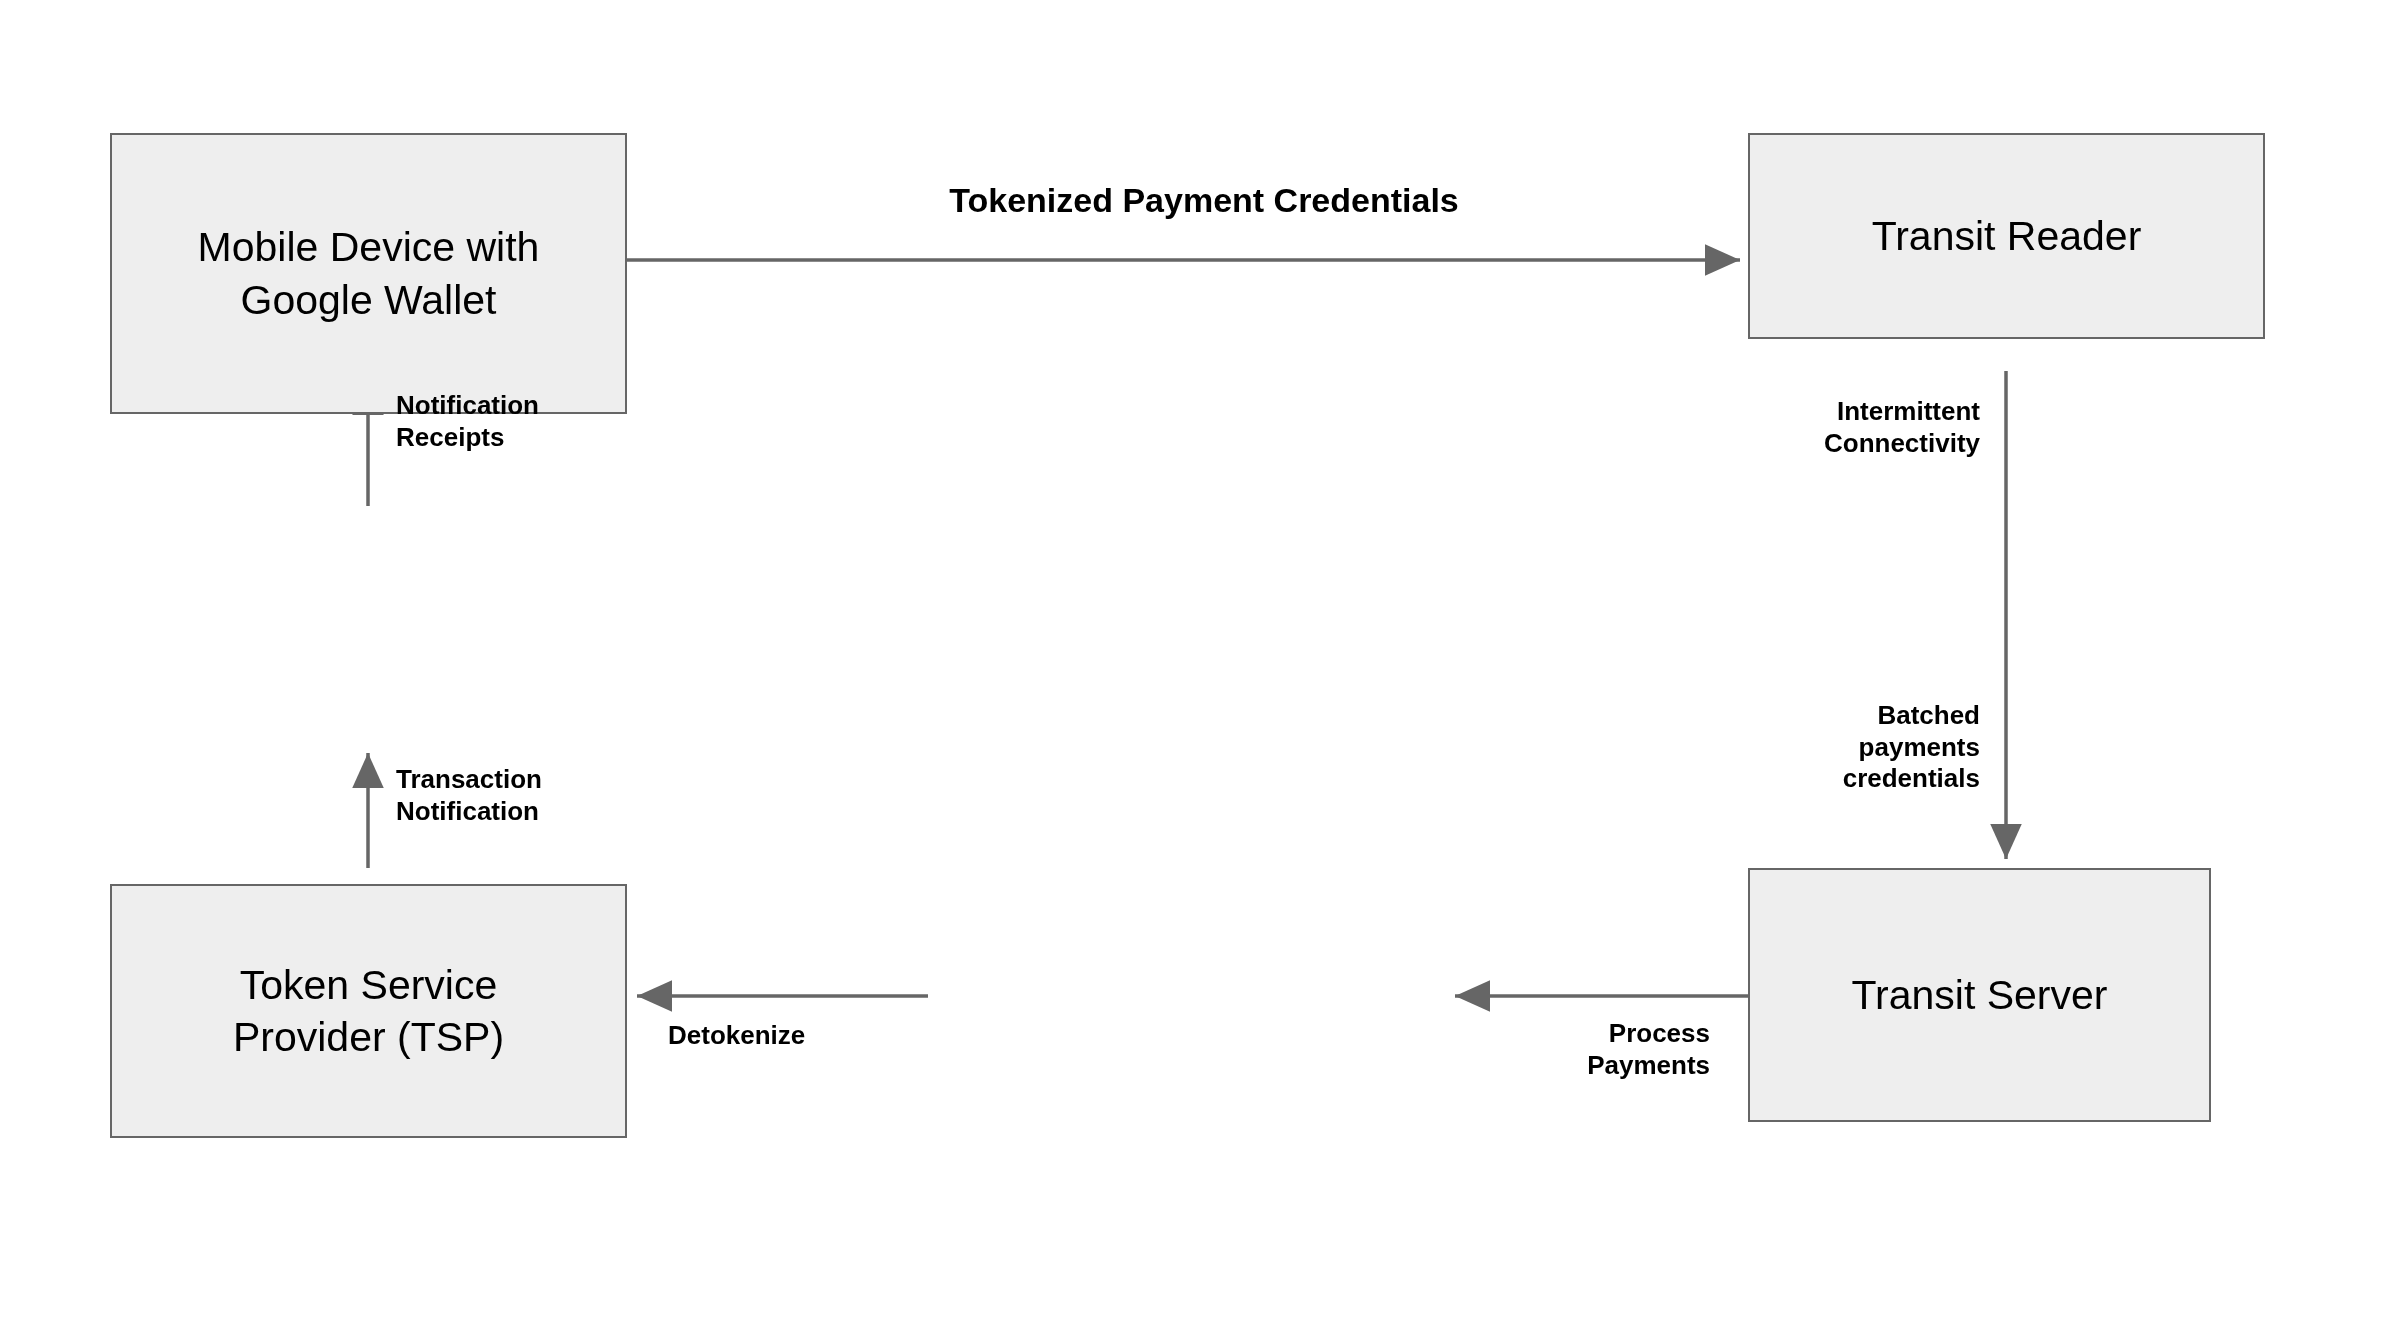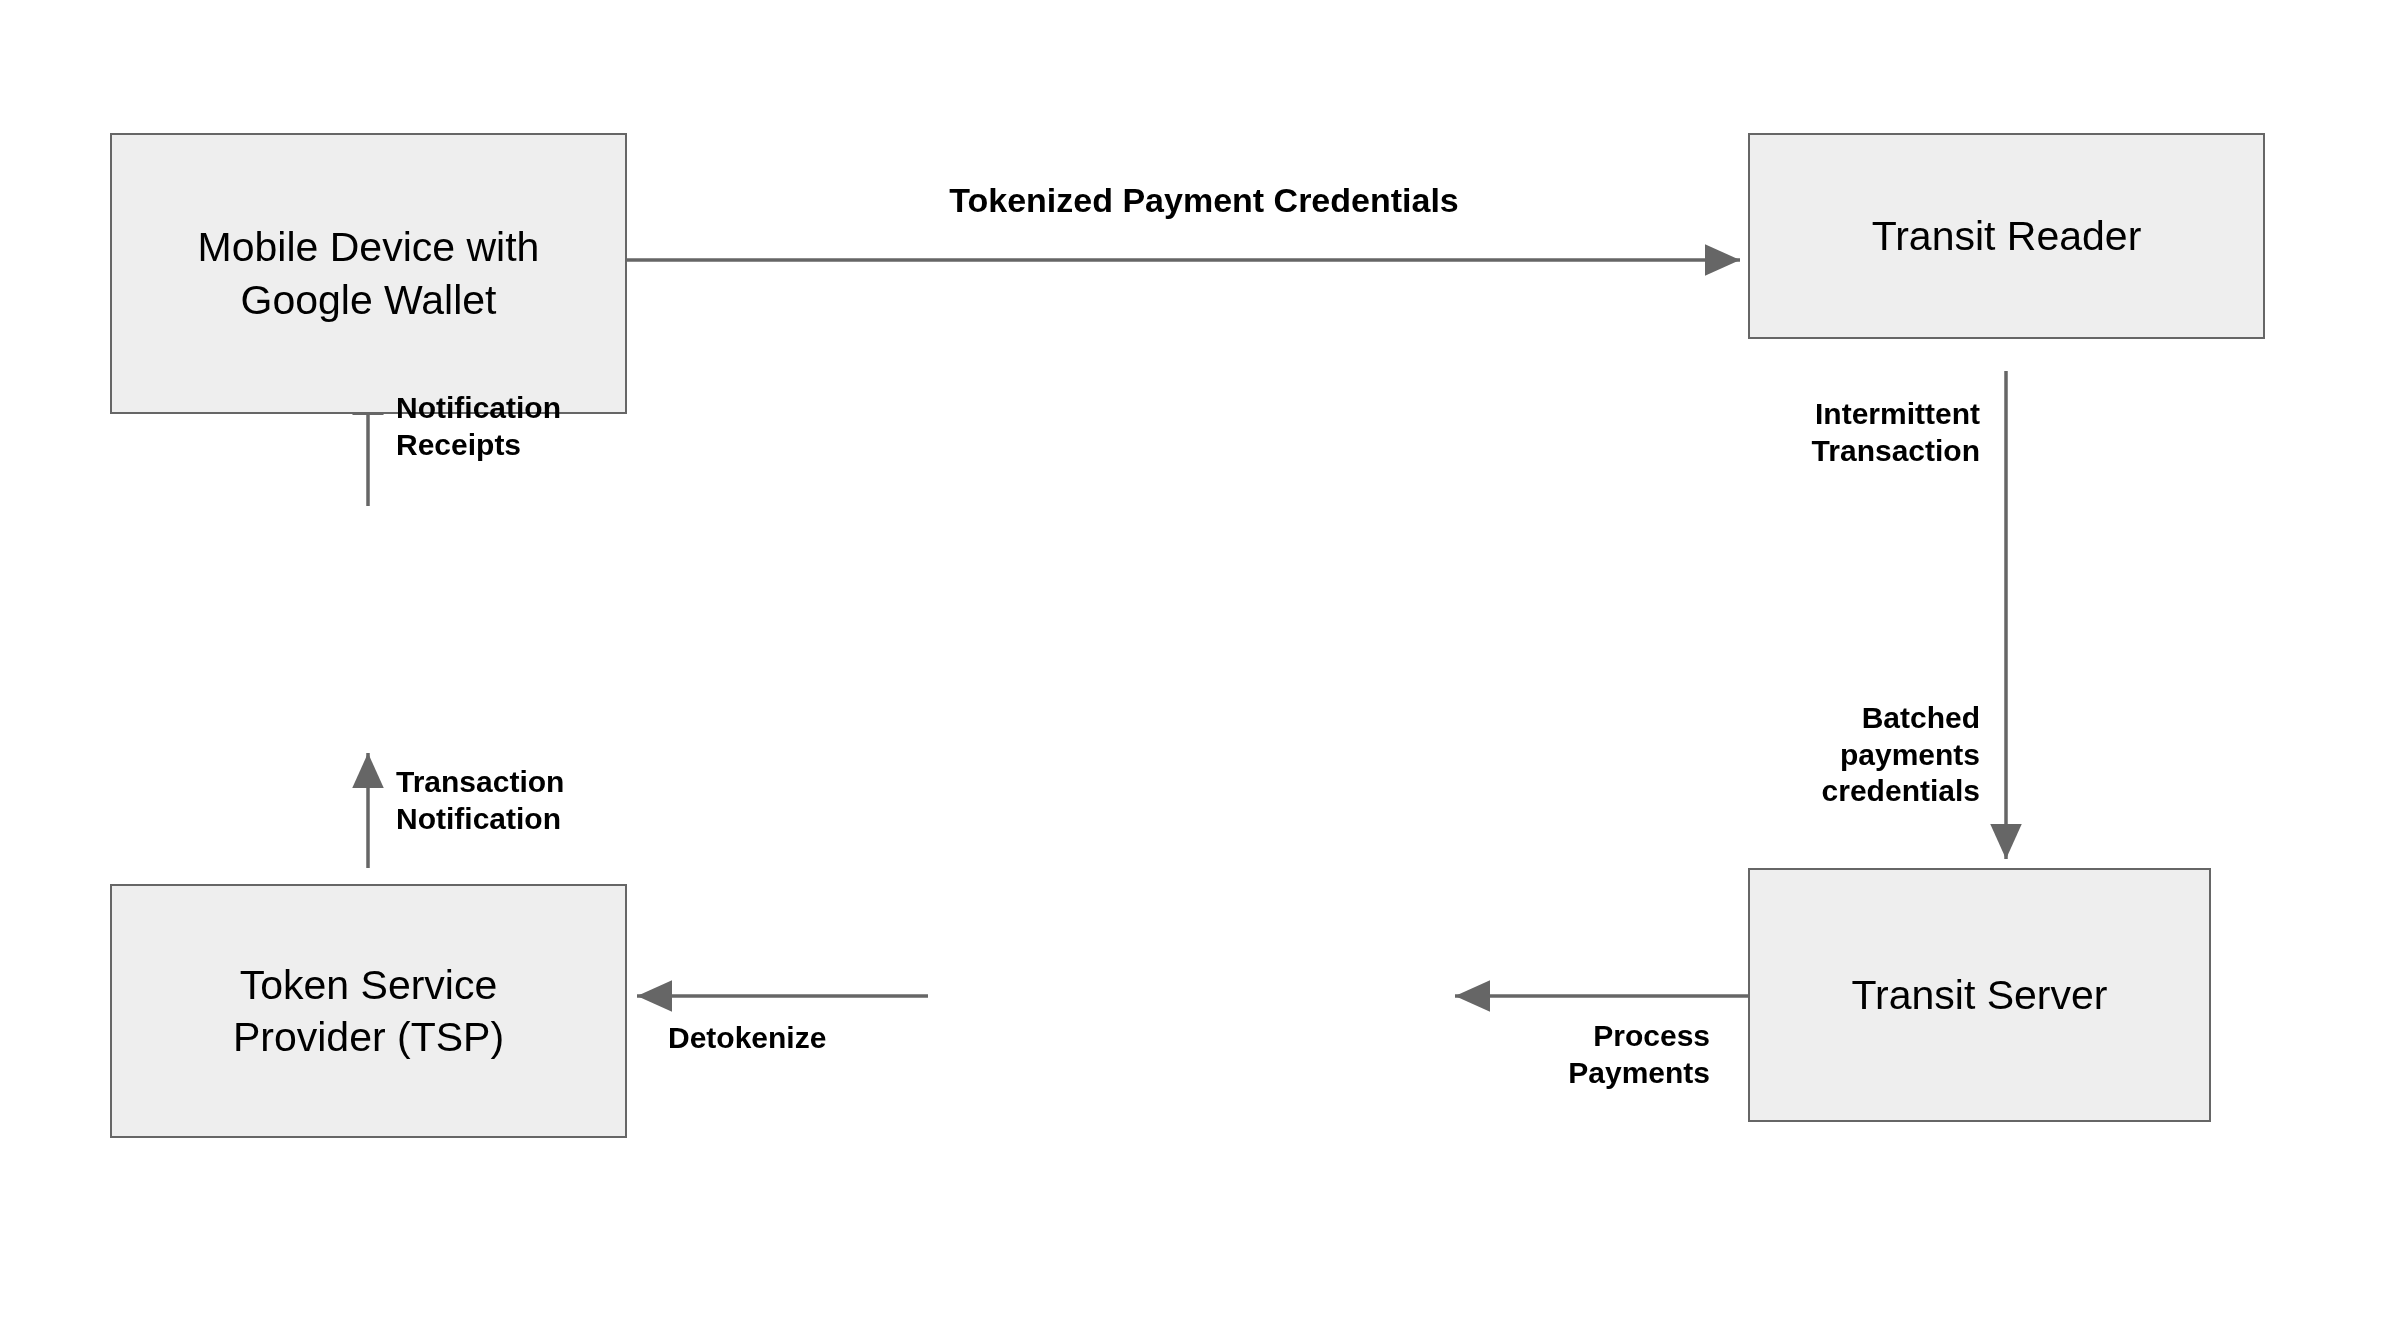--- a/index.html
+++ b/index.html
@@ -36,21 +36,21 @@
     color: #000000;
     font-size: 41px;
     font-weight: 400;
     line-height: 1.28;
     white-space: pre-line;
     z-index: 2;
   }
   .edge-label {
     position: absolute;
     color: #000000;
-    font-size: 30px;
+    font-size: 26px;
     font-weight: bold;
     line-height: 1.22;
     white-space: pre-line;
     z-index: 3;
     background: transparent;
   }
   .lbl-center { text-align: center; transform: translateX(-50%); }
   .lbl-left   { text-align: left; }
   .lbl-right  { text-align: right; }
   .lbl-big    { font-size: 34px; }
@@ -111,21 +111,21 @@
 
   <div class="edge-label lbl-center lbl-big" style="left:1204px; top:180px;">Tokenized Payment Credentials</div>
 
   <div class="edge-label lbl-left" style="left:396px; top:390px;">Notification
 Receipts</div>
 
   <div class="edge-label lbl-left" style="left:396px; top:764px;">Transaction
 Notification</div>
 
   <div class="edge-label lbl-right" style="left:1650px; top:396px; width:330px;">Intermittent
-Transaction</div>
+Connectivity</div>
 
   <div class="edge-label lbl-right" style="left:1650px; top:700px; width:330px;">Batched
 payments
 credentials</div>
 
   <div class="edge-label lbl-right" style="left:1440px; top:1018px; width:270px;">Process
 Payments</div>
 
   <div class="edge-label lbl-left" style="left:668px; top:1020px;">Detokenize</div>
 

